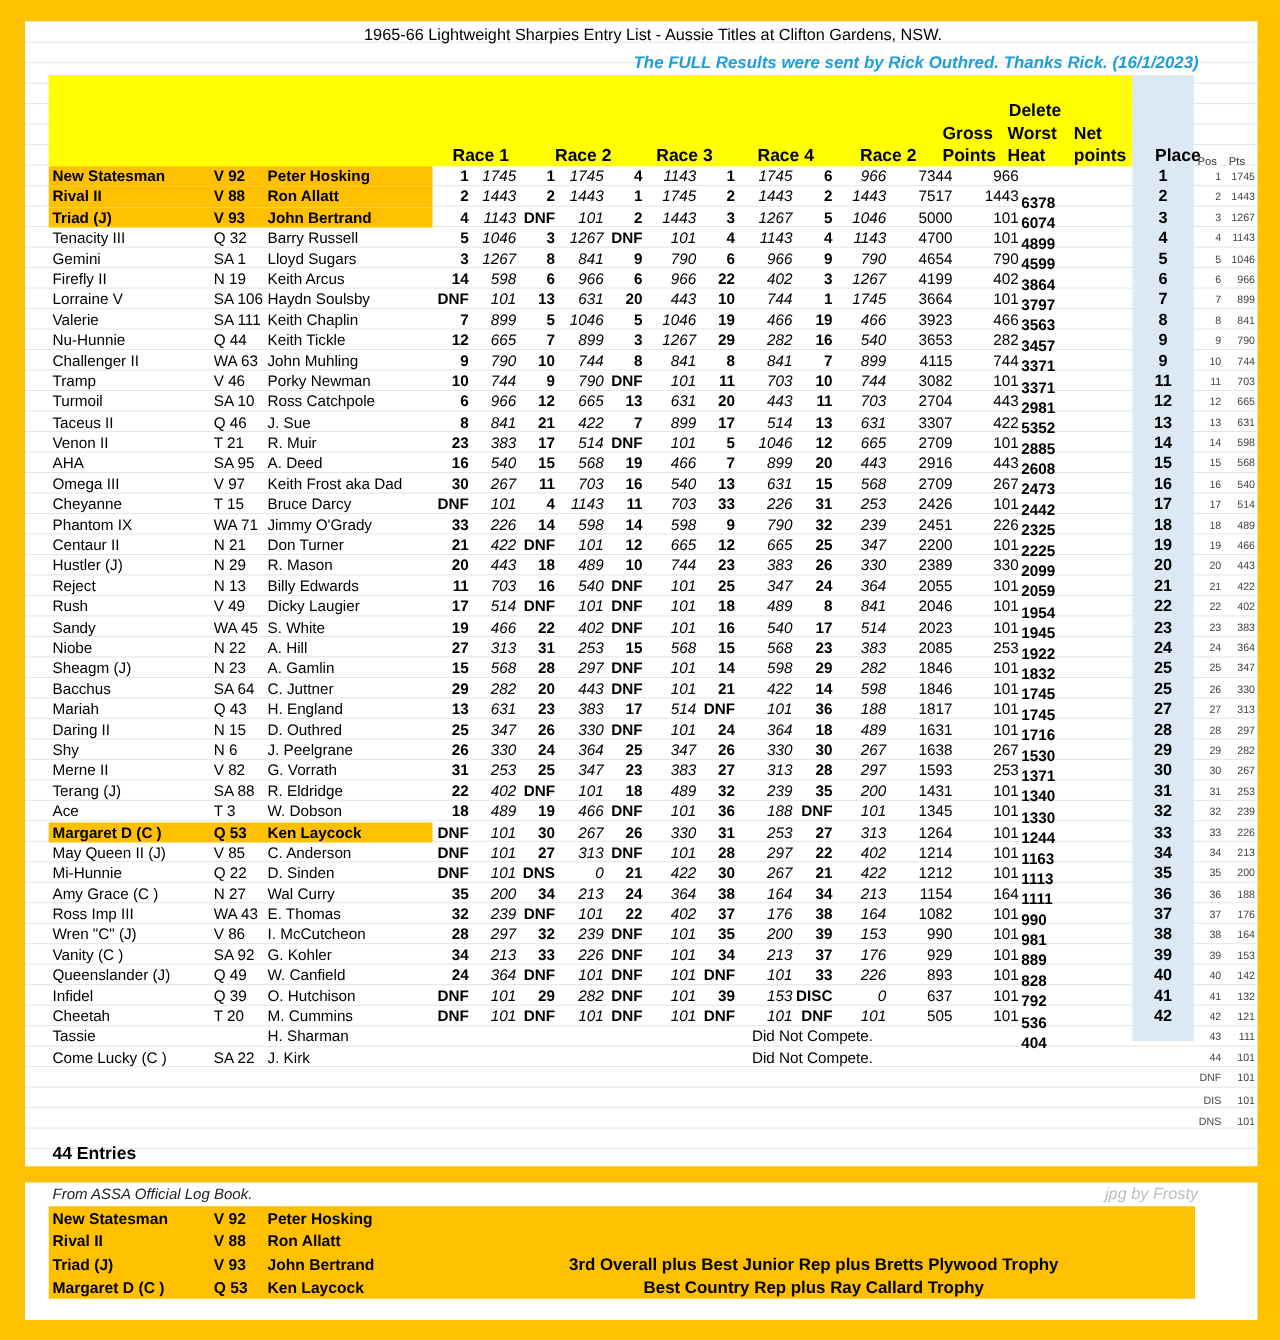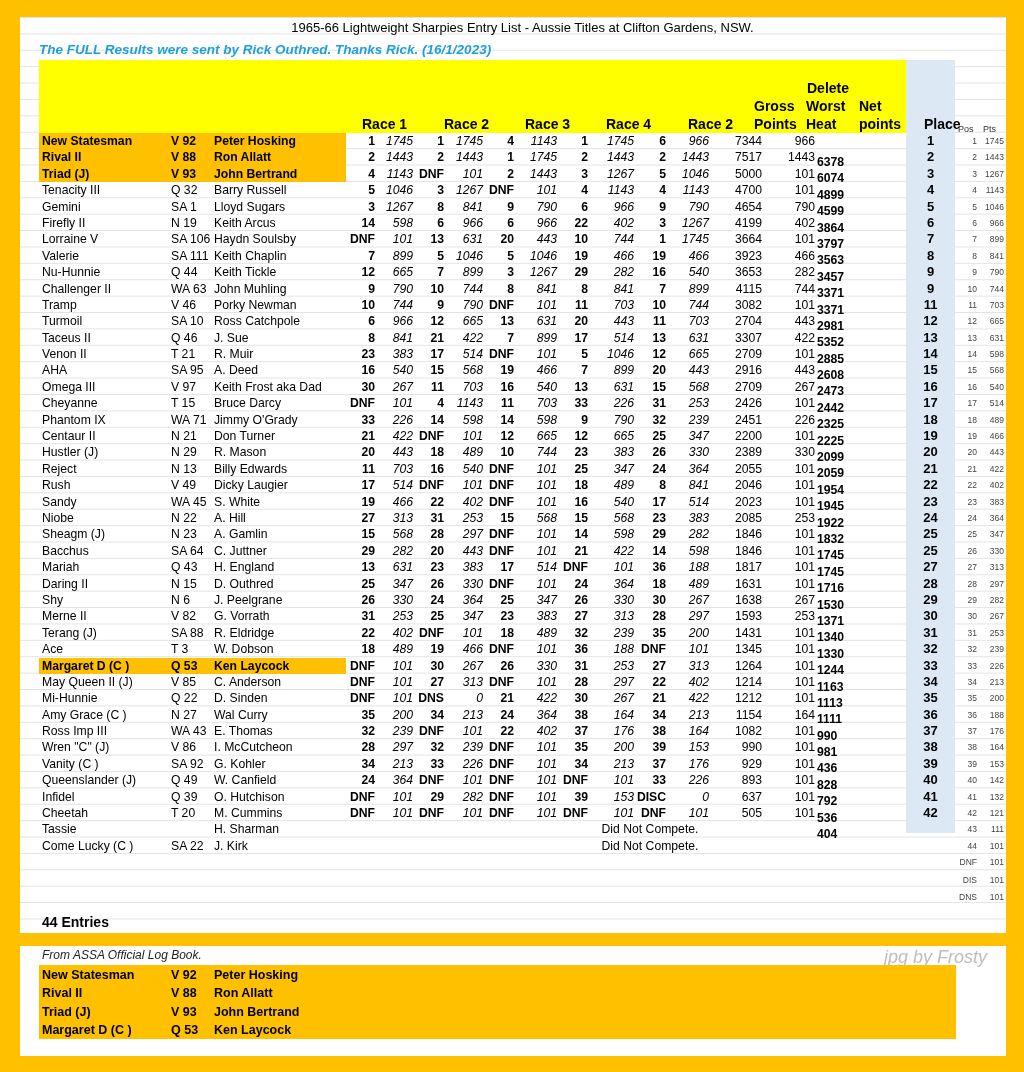--- a/index.html
+++ b/index.html
@@ -1,21 +1,21 @@
 <!DOCTYPE html>
 <html><head>
 <meta charset="utf-8">
 <style>
   html,body{margin:0;padding:0;}
   body{width:1024px;height:1072px;background:#FFC000;position:relative;overflow:hidden;font-family:"Liberation Sans",sans-serif;}
   .sheet{position:absolute;left:20px;top:17px;width:986px;height:916px;background:#fff;
     background-image:linear-gradient(#e3e3e3 1px,transparent 1px);background-size:100% 16.4px;}
   .sheet2{position:absolute;left:20px;top:946px;width:986px;height:110px;background:#fff;}
   .title{position:absolute;left:39px;width:967px;top:20px;text-align:center;font-weight:normal;font-size:13px;color:#000;}
-  .subtitle{position:absolute;left:39px;width:920px;top:42px;text-align:left;font-weight:bold;font-style:italic;font-size:13.5px;color:#1E9FD8;}
+  .subtitle{position:absolute;left:39px;width:920px;top:42px;text-align:right;font-weight:bold;font-style:italic;font-size:13.5px;color:#1E9FD8;}
   .hdrband{position:absolute;left:39px;top:60px;width:867px;height:73px;background:#FFFF00;}
   .placeband{position:absolute;left:906px;top:60px;width:49px;height:773px;background:#DCE9F5;}
   .hdr{position:absolute;font-weight:bold;font-size:14px;color:#000;line-height:16px;}
   .hdr.small{font-size:9px;font-weight:normal;color:#333;}
   .rows{position:absolute;left:0;top:133px;width:1024px;}
   .row{position:relative;height:16.4px;font-size:12.2px;line-height:16.4px;color:#000;}
   .row.hl .hlbg{position:absolute;left:39px;top:0;width:307px;height:16.4px;background:#FFC000;}
   .c{position:absolute;top:0;white-space:nowrap;}
   .row.hl .name,.row.hl .sail,.row.hl .skip{font-weight:bold;}
   .name{left:42px;width:126px;}
@@ -30,21 +30,21 @@
   .p5{left:636px;width:30px;} .q5{left:668px;width:41px;}
   .gross{left:711px;width:51px;text-align:right;}
   .del{left:764px;width:51px;text-align:right;}
   .net{left:817px;width:58px;font-weight:bold;margin-top:21px;}
   .place{left:906px;width:49px;text-align:center;font-weight:bold;font-size:13px;}
   .dnc{left:560px;width:180px;text-align:center;}
   .sp{left:955px;width:22px;text-align:right;font-size:8.5px;color:#444;}
   .spp{left:979px;width:25px;text-align:right;font-size:8.5px;color:#444;}
   .entries{position:absolute;left:42px;top:914px;font-weight:bold;font-size:14px;}
   .foot-note{position:absolute;left:42px;top:948px;font-style:italic;font-size:12px;color:#222;}
-  .frosty{position:absolute;left:884px;top:947px;font-style:italic;font-size:18px;color:#BDBDBD;}
+  .frosty{position:absolute;left:884px;top:947px;font-style:italic;font-size:13px;color:#BDBDBD;}
   .awardband{position:absolute;left:39px;top:965px;width:917px;height:74px;background:#FFC000;}
   .arow{position:absolute;left:0;height:18.5px;line-height:18.5px;width:1024px;font-weight:bold;font-size:12.5px;}
   .arow .an{position:absolute;left:42px;}
   .arow .as{position:absolute;left:171px;}
   .arow .ak{position:absolute;left:214px;}
   .arow .at{position:absolute;left:346px;width:610px;text-align:center;font-size:13.5px;}
 </style>
 </head>
 <body>
 
@@ -864,21 +864,21 @@
       <span class="c pos p2">32</span>
       <span class="c pts q2">239</span>
       <span class="c pos p3">DNF</span>
       <span class="c pts q3">101</span>
       <span class="c pos p4">35</span>
       <span class="c pts q4">200</span>
       <span class="c pos p5">39</span>
       <span class="c pts q5">153</span>
       <span class="c gross">990</span>
       <span class="c del">101</span>
-      <span class="c net">436</span>
+      <span class="c net">889</span>
       <span class="c place">38</span>
       <span class="c sp">38</span>
       <span class="c spp">164</span>
     </div>
     <div class="row">
       <span class="c name">Vanity (C )</span>
       <span class="c sail">SA 92</span>
       <span class="c skip">G. Kohler</span>
       <span class="c pos p1">34</span>
       <span class="c pts q1">213</span>
@@ -1003,19 +1003,21 @@
     </div>
     <div class="arow" style="top:984.3px">
       <span class="an">Rival II</span>
       <span class="as">V 88</span>
       <span class="ak">Ron Allatt</span>
     </div>
     <div class="arow" style="top:1002.6px">
       <span class="an">Triad (J)</span>
       <span class="as">V 93</span>
       <span class="ak">John Bertrand</span>
+      <span class="at">3rd Overall plus Best Junior Rep plus Bretts Plywood Trophy</span>
     </div>
     <div class="arow" style="top:1020.9px">
       <span class="an">Margaret D (C )</span>
       <span class="as">Q 53</span>
       <span class="ak">Ken Laycock</span>
+      <span class="at">Best Country Rep plus Ray Callard Trophy</span>
     </div>
   </div>
 
 </body></html>

